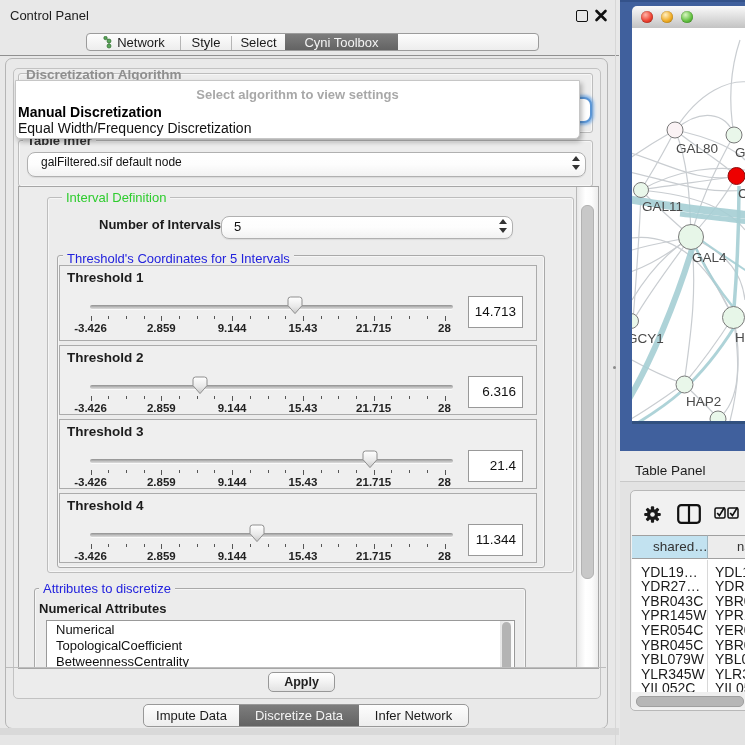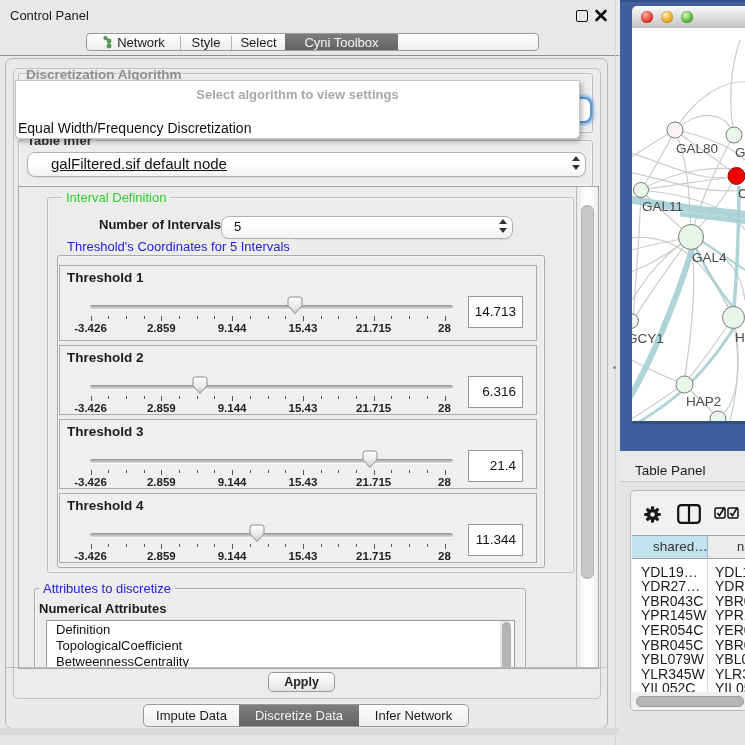--- a/index.html
+++ b/index.html
@@ -56,35 +56,35 @@
 <div class="abs" style="left:13px;top:68px;width:586px;height:629px;border:1px solid #c2c2c2;border-radius:5px;background:#ececec;"></div>
 
 <div class="group" style="left:18px;top:73px;width:573px;height:58px;"></div>
 <div class="gtitle b" style="left:22px;top:67px;color:#8f8f8f;background:transparent;font-size:13.5px;">Discretization Algorithm</div>
 
 <div class="abs" style="left:24px;top:97px;width:564px;height:22px;border-radius:8px;background:#fff;border:2px solid #5a95d5;box-shadow:0 0 3px 1.5px rgba(100,160,225,0.75);"></div>
 
 <div class="group" style="left:18px;top:140px;width:573px;height:45px;"></div>
 <div class="gtitle b" style="left:23px;top:133px;color:#333;">Table Infer</div>
 <div class="combo" style="left:27px;top:152px;width:557px;height:23px;"></div>
-<div class="abs" style="left:51px;top:155px;font-size:15px;color:#111;text-decoration:underline;">galFiltered.sif default node</div>
+<div class="abs" style="left:41px;top:155px;font-size:12px;color:#111;">galFiltered.sif default node</div>
 <div class="stepper" style="left:572px;top:156px;"></div>
 
 <div class="abs" style="left:18px;top:186px;width:579px;height:481px;border:1px solid #a6a6a6;background:#ececec;overflow:hidden;">
   <div style="position:absolute;left:0;top:0;width:557px;height:481px;overflow:hidden;">
 
     <div class="group" style="left:28px;top:10px;width:525px;height:374px;"></div>
     <div class="gtitle" style="left:43px;top:3px;color:#2ecc2e;">Interval Definition</div>
     <div class="abs lbl b" style="left:80px;top:30px;">Number of Intervals</div>
     <div class="combo" style="left:202px;top:29px;width:290px;height:21px;"></div>
     <div class="abs" style="left:215px;top:32px;font-size:13px;color:#111;">5</div>
     <div class="stepper" style="left:480px;top:32px;"></div>
 
     <div class="group" style="left:38px;top:68px;width:486px;height:311px;border-color:#a9a9a9;"></div>
-    <div class="gtitle" style="left:44px;top:52px;color:#2222dd;background:#ececec;">Threshold's Coordinates for 5 Intervals</div>
+    <div class="gtitle" style="left:44px;top:64px;color:#2222dd;background:#ececec;">Threshold's Coordinates for 5 Intervals</div>
   </div>
 
   <div class="abs" style="left:557px;top:0;width:1px;height:481px;background:#b9b9b9;"></div>
   <div class="abs" style="left:558px;top:0;width:21px;height:481px;background:linear-gradient(90deg,#e8e8e8,#ffffff 40%,#fcfcfc 70%,#ececec);"></div>
   <div class="abs" style="left:562px;top:18px;width:11px;height:372px;background:#c8c8c8;border:1px solid #b2b2b2;border-radius:6px;"></div>
 </div>
 
 <div id="thresholds">
       <div class="thpanel" style="top:265px;height:74px;"></div>
       <div class="abs lbl b" style="left:67px;top:270px;font-size:13.5px;">Threshold 1</div>
@@ -250,21 +250,21 @@
         <path d="M3.6 1 h8.8 a2.6 2.6 0 0 1 2.6 2.6 v6 L8 17.6 L1 9.6 V3.6 A2.6 2.6 0 0 1 3.6 1 Z" fill="url(#tg493)" stroke="#8e8e8e" stroke-width="1"></path>
       </svg>
       <div class="valbox" style="left:468px;top:524px;">11.344</div>
     </div>
 
 <div class="abs" style="left:2px;top:581px;width:557px;height:86px;overflow:hidden;">
   <div class="group" style="left:32px;top:7px;width:490px;height:120px;border-color:#a9a9a9;"></div>
   <div class="gtitle" style="left:37px;top:0px;color:#2222dd;">Attributes to discretize</div>
   <div class="abs lbl b" style="left:37px;top:20px;">Numerical Attributes</div>
   <div class="abs" style="left:44px;top:39px;width:467px;height:60px;background:#fff;border:1px solid #999;"></div>
-  <div class="abs" style="left:54px;top:41px;font-size:13px;color:#111;">Definition</div>
+  <div class="abs" style="left:54px;top:41px;font-size:13px;color:#111;">Numerical</div>
   <div class="abs" style="left:54px;top:57px;font-size:13px;color:#111;">TopologicalCoefficient</div>
   <div class="abs" style="left:54px;top:73px;font-size:13px;color:#111;">BetweennessCentrality</div>
   <div class="abs" style="left:498px;top:40px;width:13px;height:58px;background:linear-gradient(90deg,#e6e6e6,#fafafa);"></div>
   <div class="abs" style="left:500px;top:41px;width:9px;height:60px;background:#b4b4b4;border-radius:5px 5px 0 0;"></div>
 </div>
 
 <div class="abs" style="left:6px;top:667px;width:600px;height:1px;background:#bdbdbd;"></div>
 <div class="abs" style="left:268px;top:672px;width:65px;height:18px;background:linear-gradient(180deg,#ffffff,#f4f4f4 45%,#e2e2e2);border:1px solid #979797;border-radius:5px;font-size:12.5px;font-weight:bold;color:#222;text-align:center;line-height:18px;">Apply</div>
 
 <div class="abs" style="left:143px;top:704px;width:324px;height:21px;background:linear-gradient(180deg,#fdfdfd,#ededed);border:1px solid #989898;border-radius:5px;overflow:hidden;">
@@ -274,20 +274,21 @@
 </div>
 <div class="abs" style="left:0;top:728px;width:619px;height:7px;background:#d9d9d9;"></div>
     <div class="abs" style="left:0;top:735px;width:619px;height:10px;background:#e6e6e6;"></div>
 
 <div class="abs" style="left:615px;top:0;width:1px;height:745px;background:#d7d7d7;"></div>
 
 <div class="abs" style="left:613px;top:366px;width:3px;height:3px;background:#8a8a8a;border-radius:50%;"></div>
 
 <div class="abs" style="left:15px;top:80px;width:563px;height:57px;background:#fff;border:1px solid #c6c6c6;border-radius:0 0 5px 5px;box-shadow:2px 3px 5px rgba(0,0,0,0.28);z-index:50;">
   <div class="abs b" style="left:0;top:6px;width:100%;text-align:center;font-size:13px;color:#a8a8a8;">Select algorithm to view settings</div>
+  <div class="abs b" style="left:2px;top:23px;font-size:14px;color:#000;">Manual Discretization</div>
   <div class="abs" style="left:2px;top:39px;font-size:14px;color:#111;">Equal Width/Frequency Discretization</div>
 </div>
 
 <div class="abs" style="left:620px;top:0;width:125px;height:451px;background:#40609d;"></div>
 <div class="abs" style="left:620px;top:0;width:125px;height:2px;background:#34528a;"></div>
 
 <div class="abs" style="left:632px;top:6px;width:113px;height:22px;background:linear-gradient(180deg,#fafafa,#dcdcdc 55%,#c3c3c3);border-radius:5px 0 0 0;border-bottom:1px solid #7e7e7e;"></div>
 <div class="abs" style="left:641px;top:11px;width:12px;height:12px;border-radius:50%;background:radial-gradient(circle at 38% 32%,#ffb3a7,#ee4434 55%,#ad1a0c);box-shadow:inset 0 0 1px rgba(90,10,0,0.8);"></div>
 <div class="abs" style="left:661px;top:11px;width:12px;height:12px;border-radius:50%;background:radial-gradient(circle at 38% 32%,#ffeec0,#f0ad28 55%,#b27a00);box-shadow:inset 0 0 1px rgba(120,80,0,0.8);"></div>
 <div class="abs" style="left:681px;top:11px;width:12px;height:12px;border-radius:50%;background:radial-gradient(circle at 38% 32%,#d8f5c0,#66c244 55%,#2f8c1d);box-shadow:inset 0 0 1px rgba(20,80,0,0.8);"></div>

